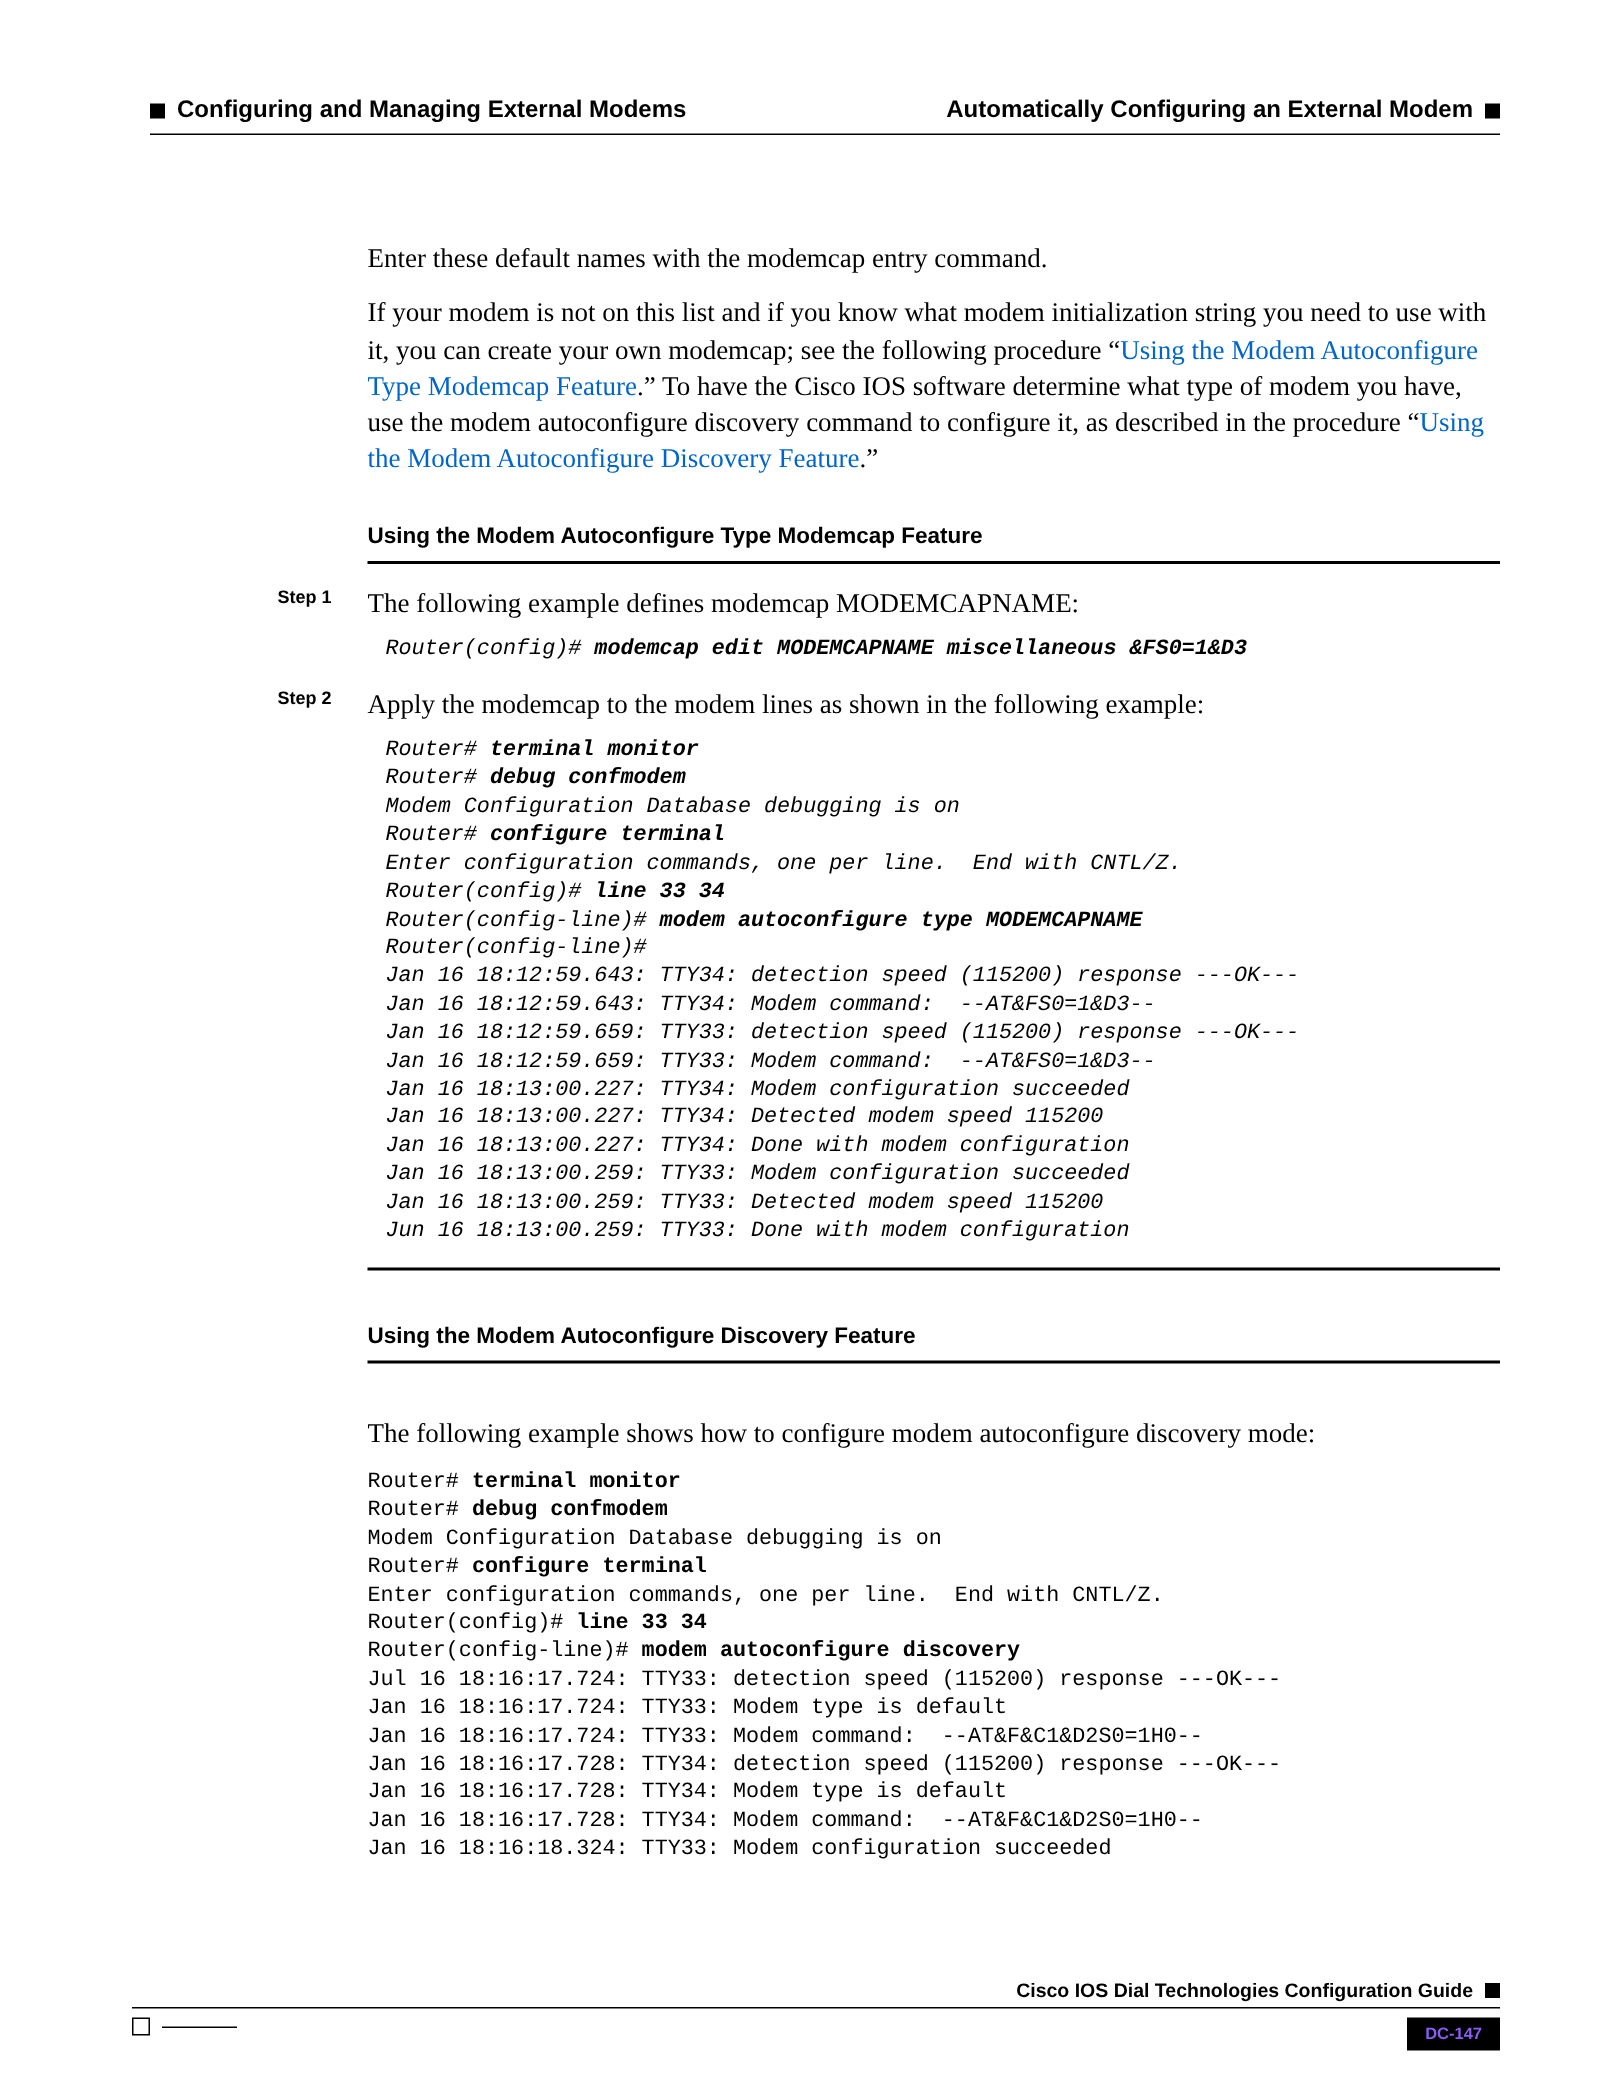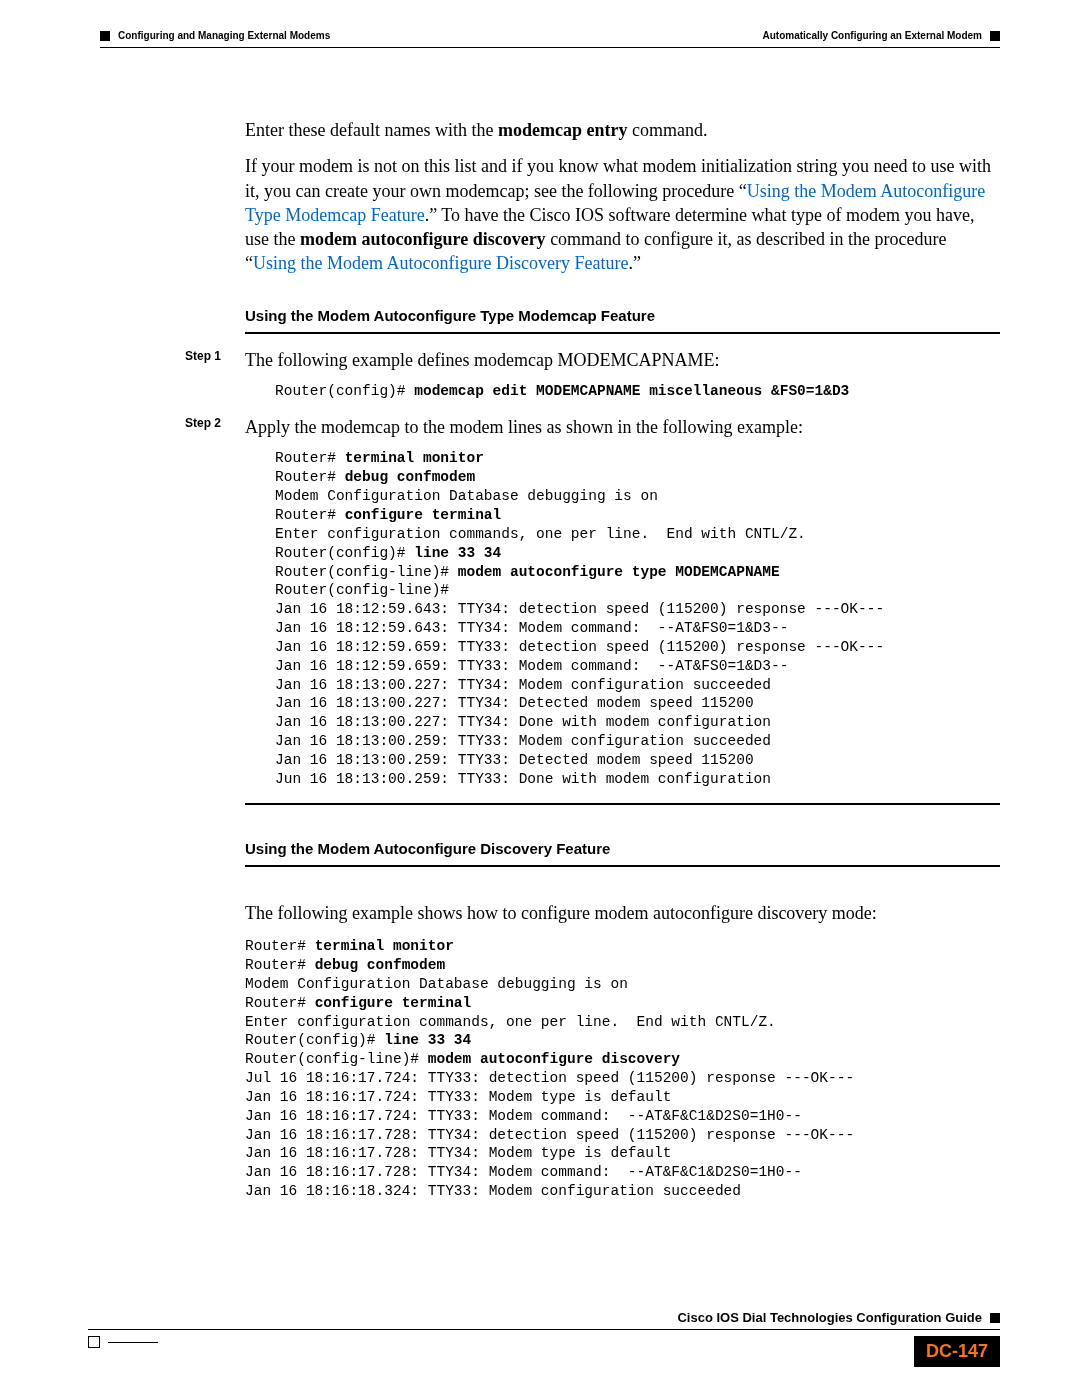--- a/index.html
+++ b/index.html
@@ -15,39 +15,40 @@
     position: relative;
     box-sizing: border-box;
     padding: 30px 80px 60px 100px;
   }
   .hdr {
     display: flex;
     justify-content: space-between;
     align-items: center;
     font-family: Arial, Helvetica, sans-serif;
     font-weight: bold;
-    font-size: 10px;
+    font-size: 16px;
     margin-bottom: 6px;
+    margin-top: 35px;
   }
   .hdr-left { display: flex; align-items: center; gap: 8px; }
   .hdr-right { display: flex; align-items: center; gap: 8px; text-align: right; }
   .sq { width: 10px; height: 10px; background: #000; display: inline-block; }
   .hdr-rule {
     border: none;
     border-top: 1px solid #000;
     margin: 0 0 70px 0;
   }
   .content {
     margin-left: 145px;
     font-size: 18px;
     line-height: 1.35;
   }
   .content p { margin: 0 0 12px 0; }
   .link { color: #0066cc; }
-  .bold { font-weight: bold; }
+  .bold { font-weight: normal; }
   .section-title {
     font-family: Arial, Helvetica, sans-serif;
     font-weight: bold;
     font-size: 15px;
     margin: 30px 0 6px 0;
   }
   .heavy-rule {
     border: none;
     border-top: 2px solid #000;
     margin: 0 0 14px 0;
@@ -70,21 +71,22 @@
   }
   .step-body p { margin: 0 0 10px 0; }
   .mono {
     font-family: "Courier New", Courier, monospace;
     font-size: 14.5px;
     line-height: 1.3;
     white-space: pre;
     margin: 6px 0 14px 0;
   }
   .mono-indent {
-    margin-left: 30px;
+    margin-left: 12px;
+    font-style: italic;
   }
   .footer {
     position: absolute;
     bottom: 30px;
     left: 88px;
     right: 80px;
   }
   .footer-title {
     font-family: Arial, Helvetica, sans-serif;
     font-weight: bold;
@@ -97,24 +99,24 @@
     gap: 8px;
   }
   .footer-rule {
     border: none;
     border-top: 1px solid #000;
     margin: 0 0 6px 0;
   }
   .page-num-box {
     float: right;
     background: #000;
-    color: #f97316;
-    font-family: Arial, Helvetica, sans-serif;
-    font-weight: bold;
-    font-size: 18px;
+    color: #8b5cf6;
+    font-family: Arial, Helvetica, sans-serif;
+    font-weight: bold;
+    font-size: 11px;
     padding: 5px 12px;
   }
   .footer-left-marks {
     float: left;
     display: flex;
     align-items: center;
     gap: 8px;
   }
   .sq-outline {
     width: 10px; height: 10px;

